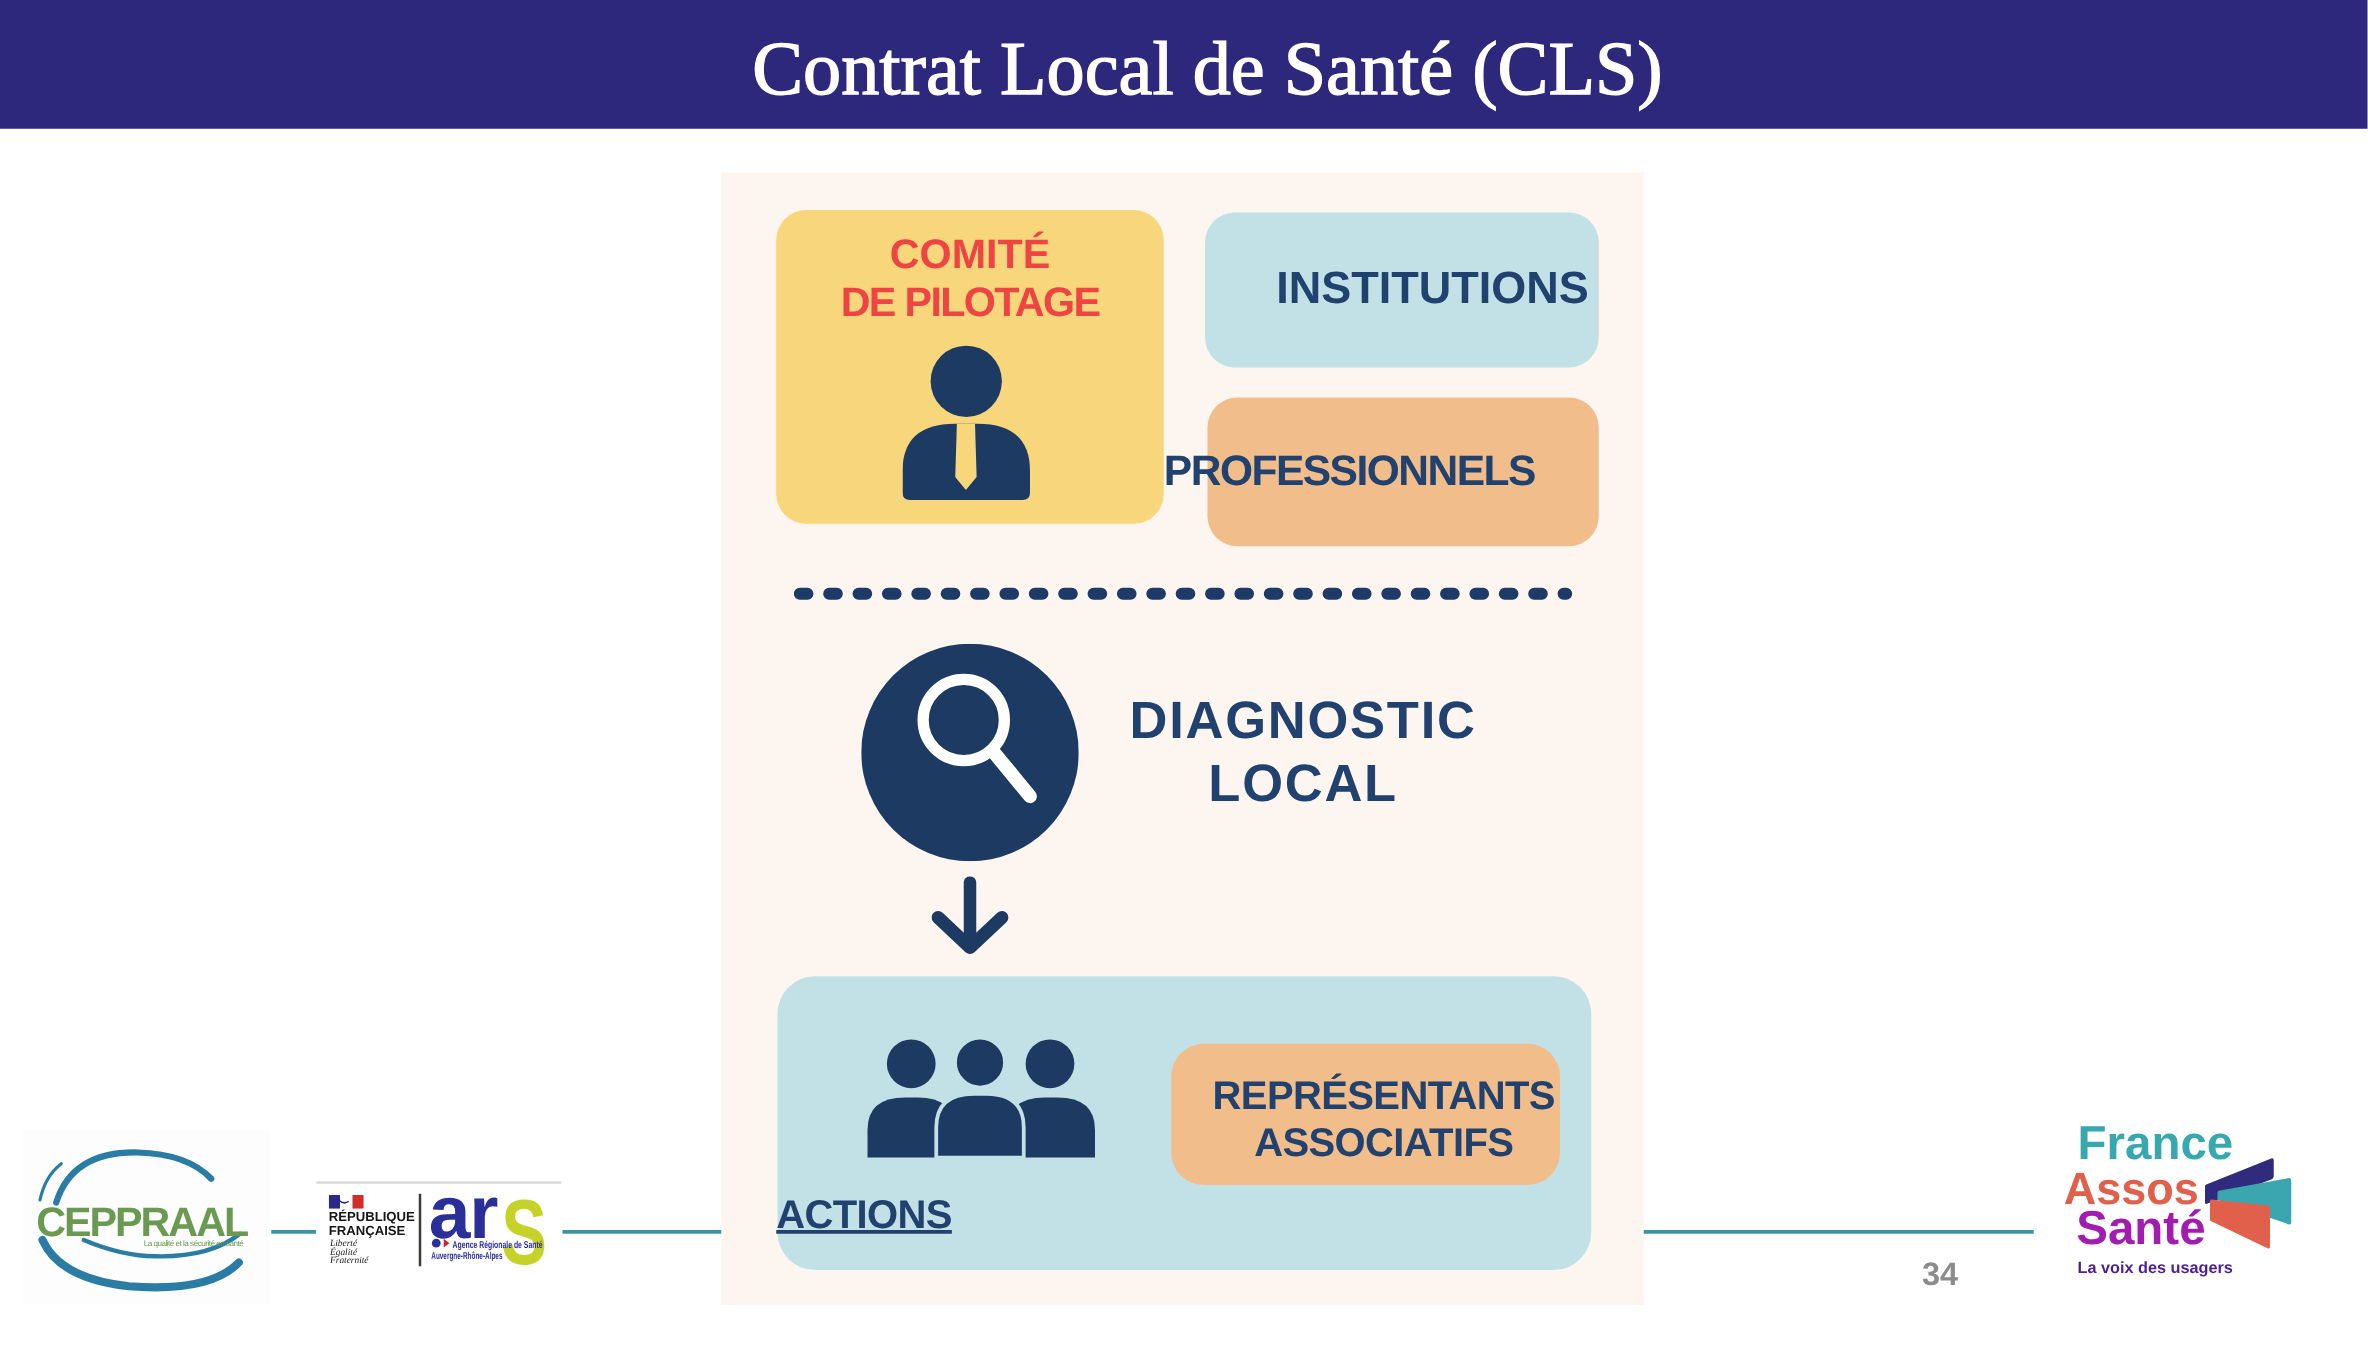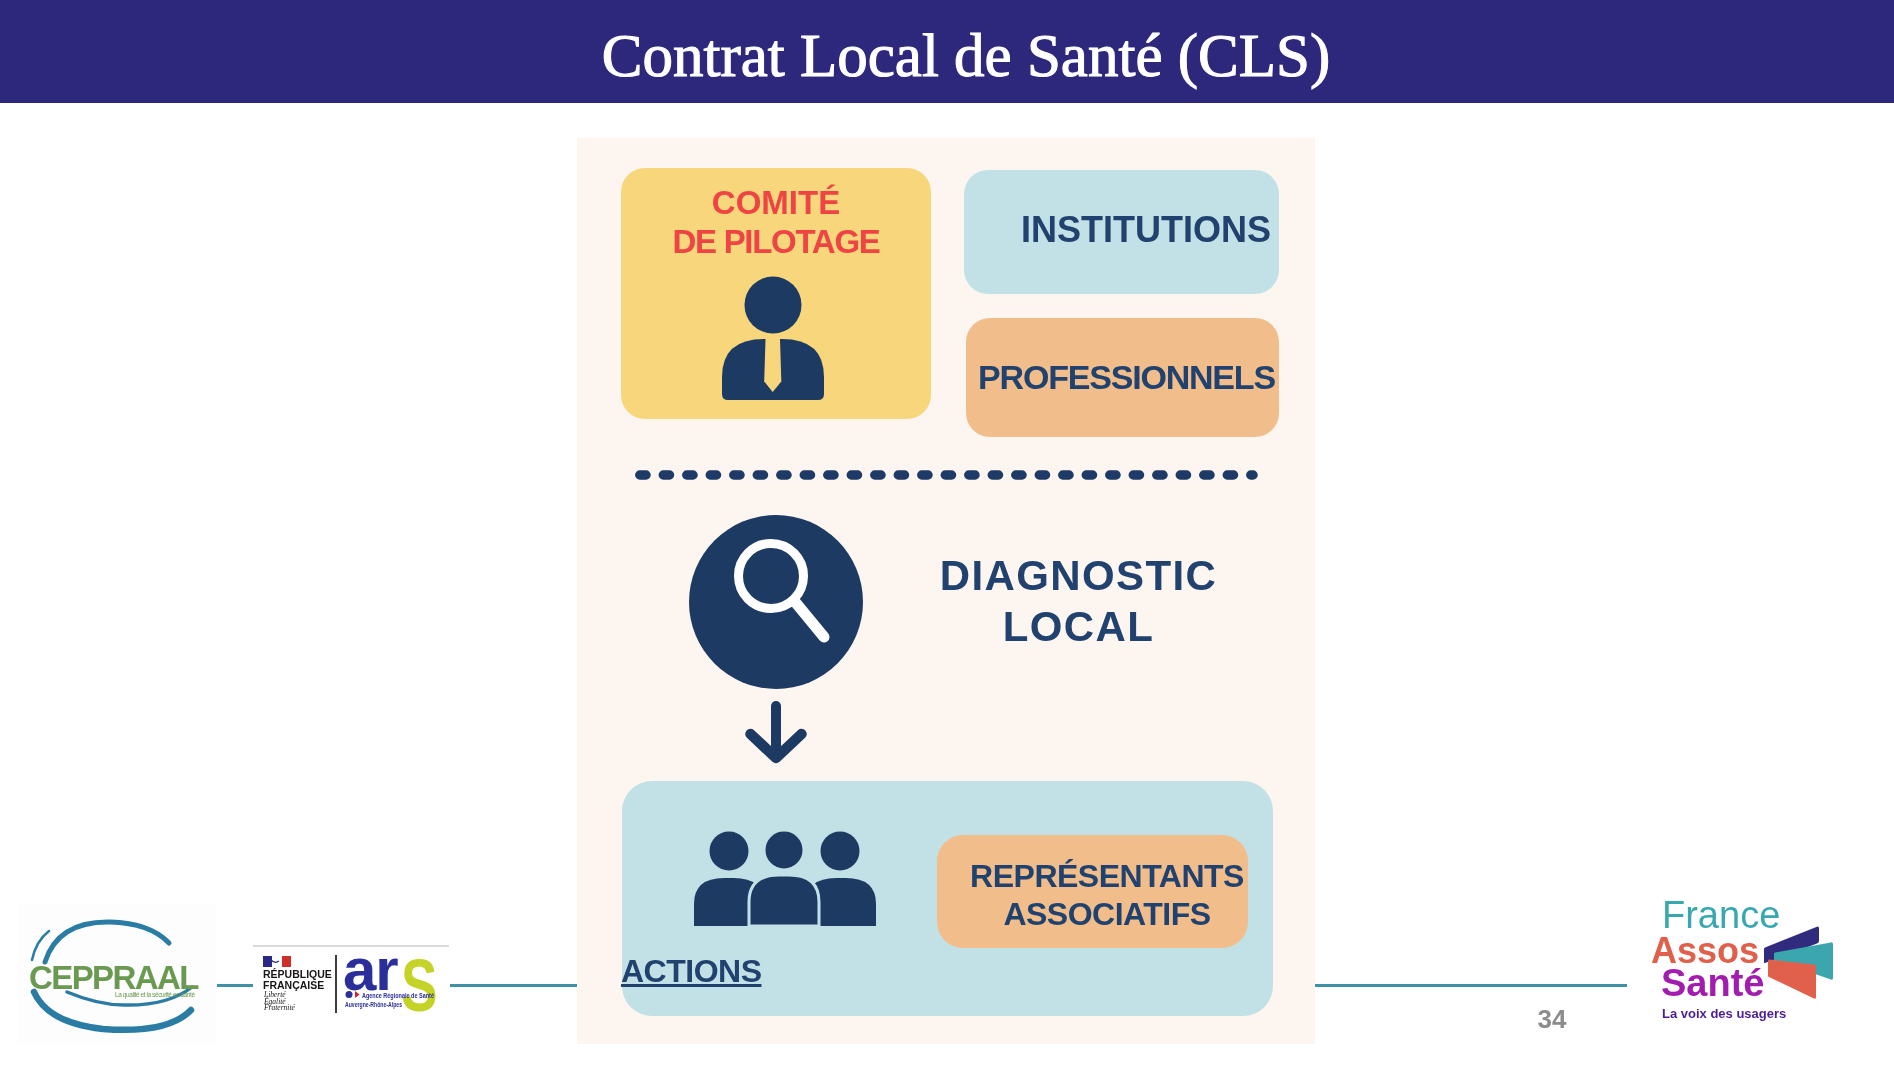--- a/index.html
+++ b/index.html
@@ -24,33 +24,33 @@
   <circle cx="51" cy="29" r="28.5" fill="#1d3a63"></circle>
   <path d="M 0,118 L 0,101 Q 0,63 42,63 L 60,63 Q 102,63 102,101 L 102,118 Q 102,124 96,124 L 6,124 Q 0,124 0,118 Z" fill="#1d3a63"></path>
   <path d="M 43.5,63 L 58,63 L 59.3,105.5 L 50.7,116 L 42.2,105.5 Z" fill="#f8d67c"></path>
 </svg>
 
 <div class="abs" style="left:964px;top:170px;width:315px;height:124px;background:#c2e1e6;border-radius:24px;"></div>
 <div class="abs" style="left:964px;top:209px;width:364px;text-align:center;
   font-weight:bold;font-size:36px;color:#21426f;">INSTITUTIONS</div>
 
 <div class="abs" style="left:966px;top:318px;width:313px;height:119px;background:#f1bd8a;border-radius:24px;"></div>
-<div class="abs" style="left:963px;top:358px;width:327px;text-align:center;
+<div class="abs" style="left:916px;top:358px;width:327px;text-align:center;
   font-weight:bold;font-size:34px;letter-spacing:-1.2px;color:#21426f;">PROFESSIONNELS</div>
 
 <svg class="abs" style="left:635px;top:469px;" width="632" height="12" viewBox="0 0 632 12">
   <line x1="4.8" y1="6" x2="618" y2="6" stroke="#1e3a66" stroke-width="9.5" stroke-linecap="round" stroke-dasharray="6.2 17.3"></line>
 </svg>
 
 <svg class="abs" style="left:689px;top:515px;" width="174" height="174" viewBox="0 0 174 174">
   <circle cx="87" cy="87" r="87" fill="#1d3a63"></circle>
   <circle cx="82" cy="61" r="32.5" fill="none" stroke="#ffffff" stroke-width="9"></circle>
   <line x1="107" y1="88" x2="135" y2="122" stroke="#ffffff" stroke-width="11" stroke-linecap="round"></line>
 </svg>
-<div class="abs" style="left:896px;top:550px;width:365px;text-align:center;
+<div class="abs" style="left:860px;top:550px;width:365px;text-align:center;
   font-weight:bold;font-size:42px;letter-spacing:1.4px;line-height:51px;color:#21426f;">DIAGNOSTIC<br>LOCAL</div>
 
 <svg class="abs" style="left:745px;top:701px;" width="62" height="64" viewBox="0 0 62 64">
   <line x1="31" y1="5" x2="31" y2="50" stroke="#1d3a63" stroke-width="10" stroke-linecap="round"></line>
   <path d="M 5.5,33 L 31,57 L 56.5,33" fill="none" stroke="#1d3a63" stroke-width="10.5" stroke-linecap="round" stroke-linejoin="round"></path>
 </svg>
 
 <div class="abs" style="left:622px;top:781px;width:651px;height:235px;background:#c2e1e6;border-radius:30px;"></div>
 
 <svg class="abs" style="left:692px;top:828px;" width="186" height="100" viewBox="0 0 186 100">
@@ -102,21 +102,21 @@
 <svg class="abs" style="left:343px;top:950px;" width="110" height="64" viewBox="0 0 110 64">
   <text x="0" y="40" font-family="Liberation Sans, sans-serif" font-weight="bold" font-size="60" letter-spacing="-1" fill="#2a2f9a">ar</text>
   <text x="58" y="61" font-family="Liberation Sans, sans-serif" font-weight="bold" font-size="74" fill="#c5d228" transform="translate(58,61) scale(0.74,1) translate(-58,-61)">S</text>
   <circle cx="6" cy="44.5" r="3.5" fill="#2a2f9a"></circle>
   <path d="M 12,41 L 16.5,44.5 L 12,48 Z" fill="#d2232a"></path>
   <text x="19" y="48" font-family="Liberation Sans, sans-serif" font-weight="bold" font-size="8" fill="#2a2f9a" textLength="72" lengthAdjust="spacingAndGlyphs">Agence Régionale de Santé</text>
   <text x="2" y="57" font-family="Liberation Sans, sans-serif" font-weight="bold" font-size="8" fill="#2a2f9a" textLength="57" lengthAdjust="spacingAndGlyphs">Auvergne-Rhône-Alpes</text>
 </svg>
 
 <div class="abs" style="left:1630px;top:890px;width:264px;height:150px;background:#ffffff;"></div>
-<div class="abs" style="left:1662px;top:896px;line-height:1;font-weight:normal;font-size:38px;color:#38a8b0;">France</div>
+<div class="abs" style="left:1662px;top:896px;line-height:1;font-weight:bold;font-size:38px;color:#38a8b0;">France</div>
 <div class="abs" style="left:1651px;top:933px;line-height:1;font-weight:bold;font-size:36px;color:#e0604b;">Assos</div>
 <div class="abs" style="left:1661px;top:964px;line-height:1;font-weight:bold;font-size:38px;color:#a21caf;">Santé</div>
 <svg class="abs" style="left:1757px;top:915px;" width="80" height="88" viewBox="0 0 80 88">
   <path d="M 8,32.5 Q 7,33 7,34 L 7,47 Q 7,48.5 8,48.1 L 60,28.5 Q 62,27.8 62,26 L 62,13.5 Q 62,11 60,11.8 Z" fill="#312b7e"></path>
   <path d="M 18,37.6 Q 17,37.8 17,39 L 17,44 Q 17,45 18,45.2 L 74,64.5 Q 76,65.2 76,63 L 76,29.5 Q 76,27 74,27.4 Z" fill="#3ba6ad"></path>
   <path d="M 12,44.6 Q 11,44.8 11,46 L 11,60.5 Q 11,61.7 12,62 L 57,83.5 Q 59,84.4 59,82 L 59,51.5 Q 59,49.6 57,49.4 Z" fill="#e0604b"></path>
 </svg>
 <div class="abs" style="left:1662px;top:1007px;line-height:1;font-weight:bold;font-size:13px;color:#4c1d95;">La voix des usagers</div>
 
 <div class="abs" style="left:1532px;top:1006px;width:40px;text-align:center;line-height:1;font-weight:bold;font-size:26px;color:#8c8c8c;">34</div>

